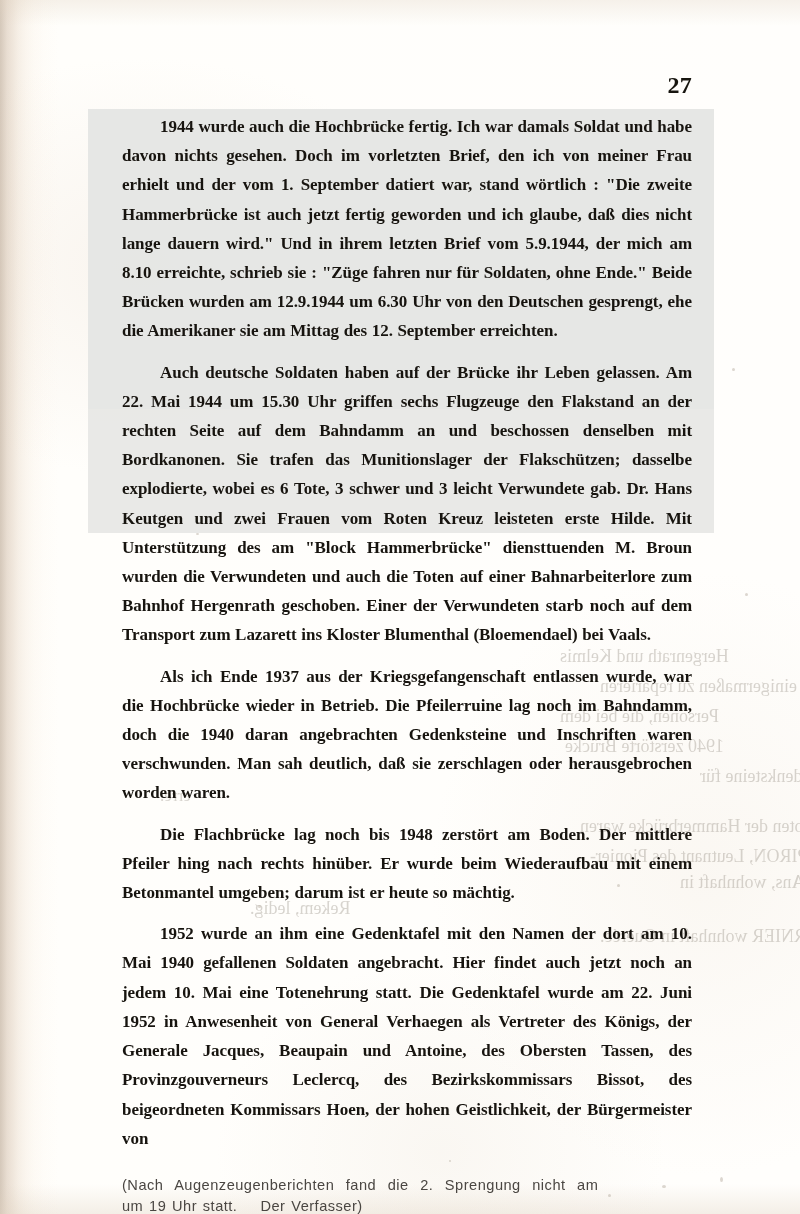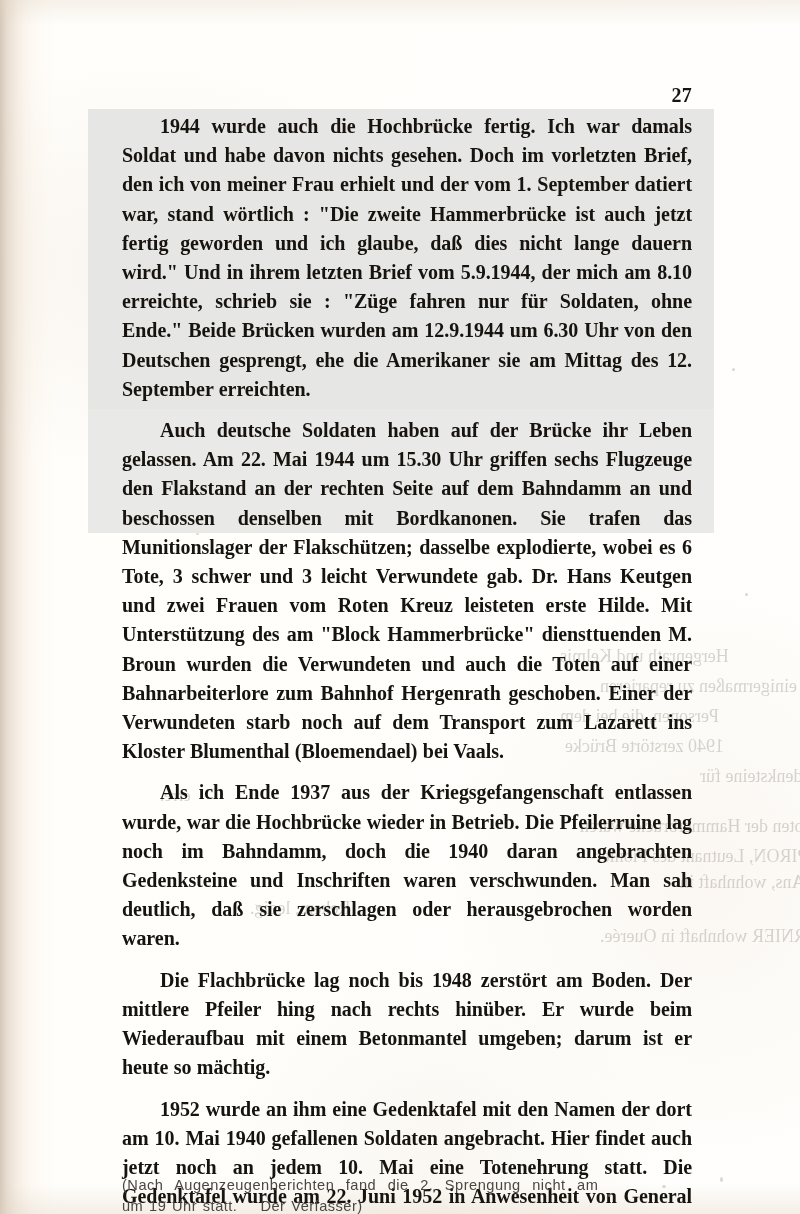--- a/index.html
+++ b/index.html
@@ -80,41 +80,41 @@
     font-family: "Liberation Serif", "DejaVu Serif", serif;
     white-space: nowrap;
     pointer-events: none;
     user-select: none;
     filter: blur(0.35px);
   }
 
   
   .folio {
     position: absolute;
-    top: 84px;
+    top: 72px;
     right: 108px;
-    font-size: 20px;
+    font-size: 24px;
     font-weight: 700;
     letter-spacing: 0.3px;
     color: #17150f;
   }
 
   
   .column {
     position: absolute;
     left: 122px;
     top: 112px;
     width: 570px;
   }
 
   .para {
     margin: 0 0 0px 0;
     text-align: justify;
     text-justify: inter-word;
-    font-size: 20px;
+    font-size: 17px;
     line-height: 29.2px;
     text-indent: 38px;
     font-weight: 600;
     letter-spacing: -0.05px;
     word-spacing: 0.4px;
     color: #17140f;
   }
   .para + .para { margin-top: 12px; }
 
   

